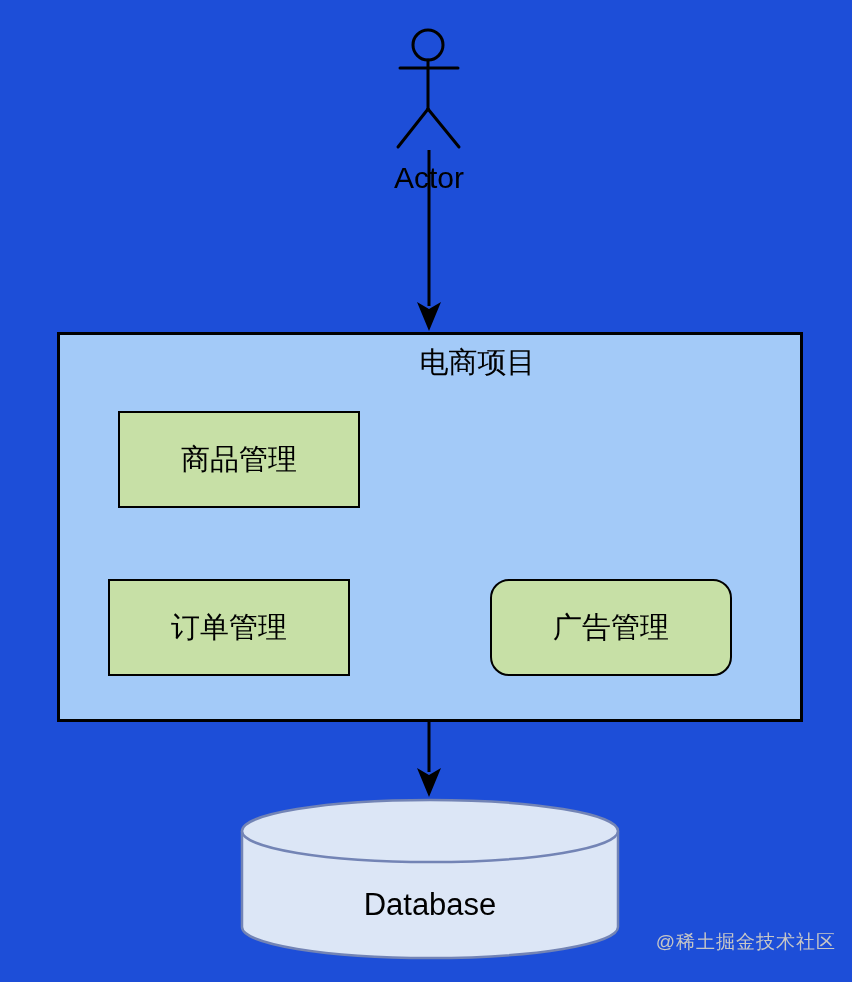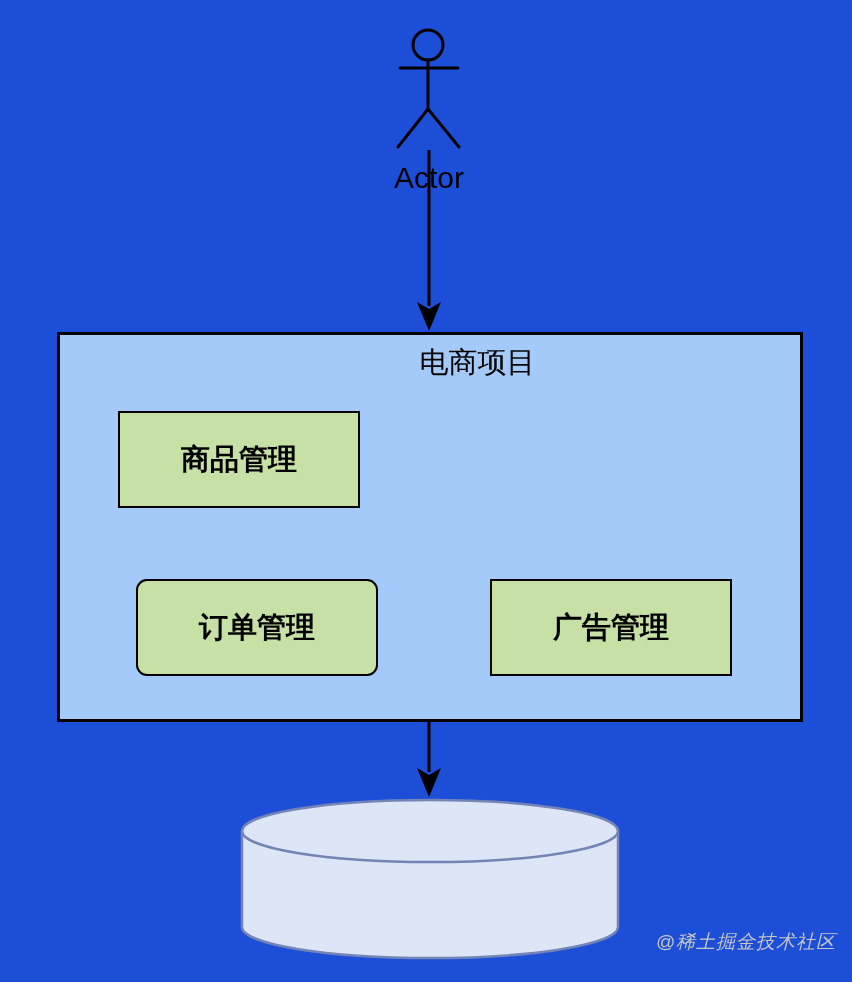--- a/index.html
+++ b/index.html
@@ -53,41 +53,39 @@
     box-sizing: border-box;
     width: 242px;
     height: 97px;
     background: var(--module-fill, #C7E0A6);
     border: 2.5px solid var(--outline, #000000);
     display: flex;
     align-items: center;
     justify-content: center;
     font-size: 29px;
     color: #000000;
-    font-weight: bold;
   }
   .module-1 { left: 118px; top: 411px; }
   .module-2 { left: 490px; top: 411px; }
-  .module-3 { left: 136px; top: 579px; border-radius: 11px; }
-  .module-4 { left: 490px; top: 579px; }
+  .module-3 { left: 108px; top: 579px; }
+  .module-4 { left: 490px; top: 579px; border-radius: 19px; }
   .db-label {
     left: 280px;
     top: 887px;
     width: 300px;
     font-size: 31px;
   }
   .watermark {
     position: absolute;
     right: 16px;
     top: 929px;
     font-size: 19px;
     color: var(--watermark-text, #C6C6C6);
     letter-spacing: 1px;
     white-space: nowrap;
-    font-style: italic;
   }
 </style>
 </head>
 <body>
 
 <div class="canvas">
 
   <svg class="layer" width="852" height="982" viewBox="0 0 852 982">
 
     <g stroke="#000000" stroke-width="3" fill="none" stroke-linecap="round">
@@ -119,16 +117,17 @@
   <div class="system-box"></div>
   <div class="label system-title">电商项目</div>
 
   <div class="module module-1">商品管理</div>
 
 
   <div class="module module-3">订单管理</div>
 
   <div class="module module-4">广告管理</div>
 
+  <div class="label db-label">Database</div>
 
   <div class="watermark">@稀土掘金技术社区</div>
 
 </div>
 
 </body></html>

